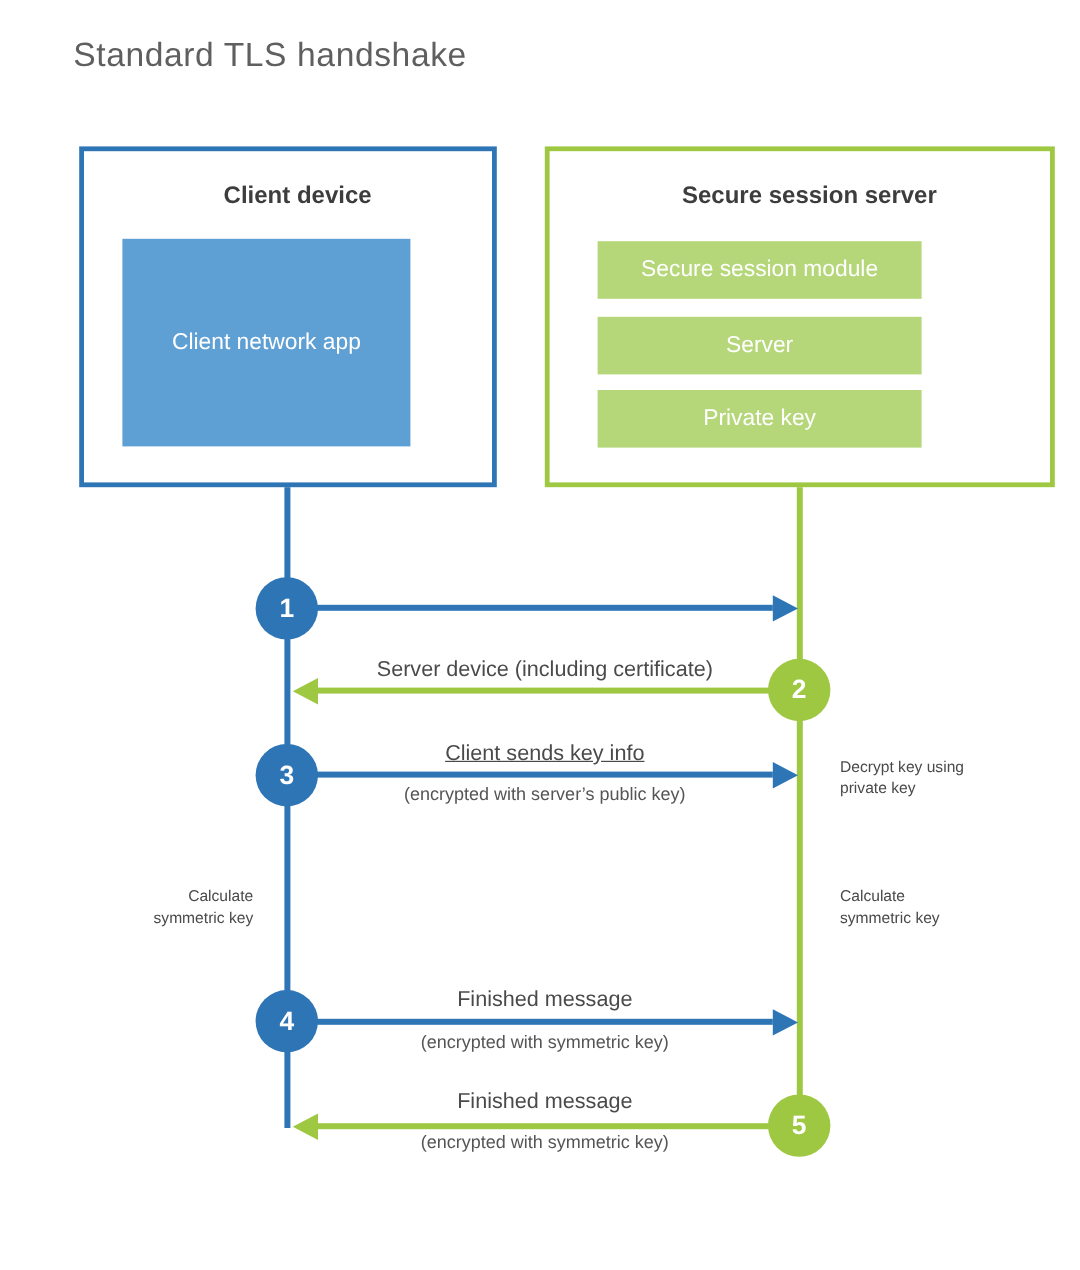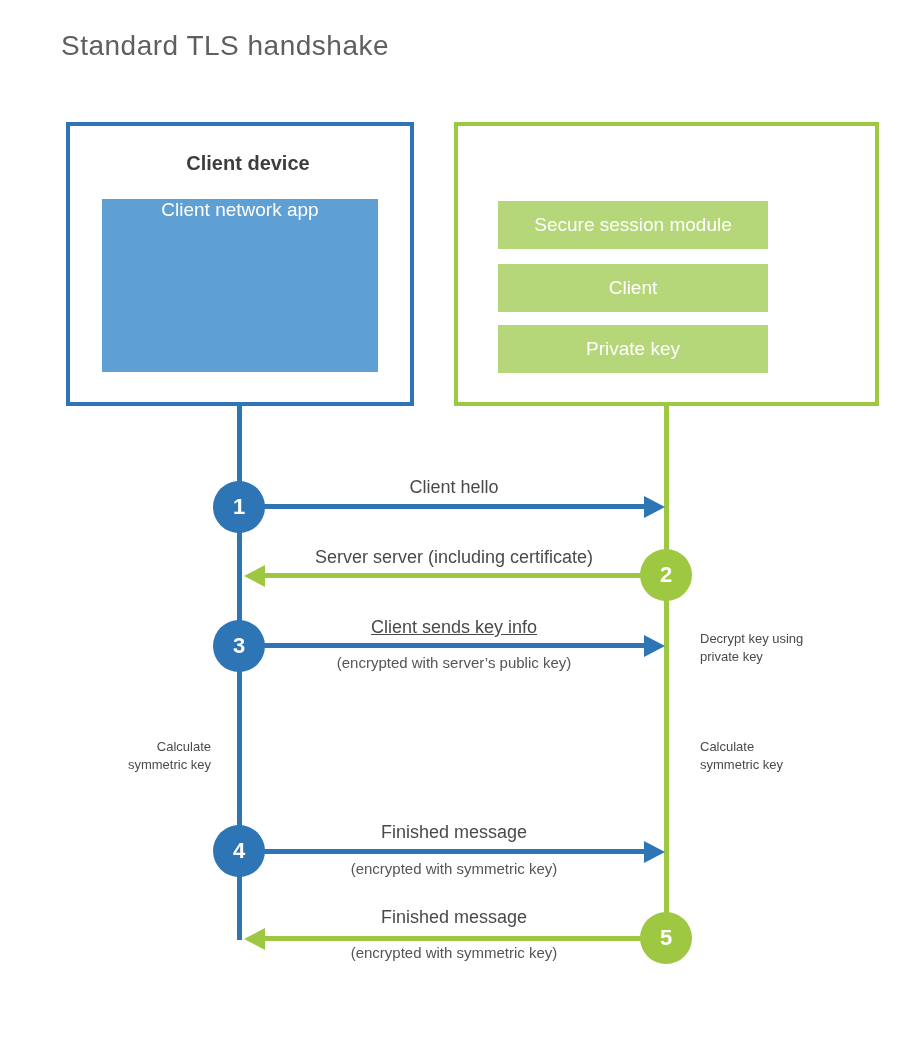--- a/index.html
+++ b/index.html
@@ -13,23 +13,23 @@
   }
   
   .actor-box { position:absolute; top:122px; height:284px; background:#fff; box-sizing:border-box; }
   .actor-box.client { left:42px; width:348px; border:4px solid #2e75b6; }
   .actor-box.server { left:430px; width:425px; border:4px solid #9fc842; }
   .actor-title {
     position:absolute; left:16px; right:0; top:26px; text-align:center;
     font-size:20px; font-weight:bold; color:#3d3d3d;
   }
   .client-app {
-    position:absolute; left:32px; top:73px; width:276px; height:173px;
+    position:absolute; left:32px; top:73px; width:240px; height:173px;
     background:#5e9fd4; color:#ffffff; font-size:19px;
-    display:flex; align-items:flex-start; justify-content:center; text-align:center;
+    display:flex; align-items:center; justify-content:center; text-align:center;
   }
   .client-app span { display:inline-block; max-width:170px; }
   .module-bar {
     position:absolute; left:40px; width:270px; height:48px;
     background:#b5d77a; color:#ffffff; font-size:19px;
     display:flex; align-items:center; justify-content:center;
   }
   
   .vline { position:absolute; width:5px; top:406px; }
   .vline.blue  { left:213px; height:534px; background:#2e75b6; }
@@ -80,34 +80,34 @@
   <div class="diagram-title">Standard TLS handshake</div>
 
   <div class="actor-box client">
     <div class="actor-title">Client device</div>
     <div class="client-app">
       <span>Client network app</span>
     </div>
   </div>
 
   <div class="actor-box server">
+    <div class="actor-title">Secure session server</div>
     <div class="module-bar" style="top:75px;">Secure session module</div>
-    <div class="module-bar" style="top:138px;">Client</div>
+    <div class="module-bar" style="top:138px;">Server</div>
     <div class="module-bar" style="top:199px;">Private key</div>
   </div>
 
   <div class="vline blue"></div>
   <div class="vline green"></div>
 
-  <div class="msg-label" style="top:477px;">Client hello</div>
   <div class="hbar blue" style="left:240px; width:380px; top:504px;"></div>
   <div class="head-right" style="left:620px; top:496px;"></div>
   <div class="badge blue" style="top:481px;">1</div>
 
-  <div class="msg-label" style="top:547px;">Server server (including certificate)</div>
+  <div class="msg-label" style="top:547px;">Server device (including certificate)</div>
   <div class="hbar green" style="left:241px; width:376px; top:573px;"></div>
   <div class="head-left" style="left:220px; top:565px;"></div>
   <div class="badge green" style="top:549px;">2</div>
 
   <div class="msg-label" style="top:617px;text-decoration:underline;">Client sends key info</div>
   <div class="hbar blue" style="left:240px; width:380px; top:643px;"></div>
   <div class="head-right" style="left:620px; top:635px;"></div>
   <div class="badge blue" style="top:620px;">3</div>
   <div class="msg-sub" style="top:654px;">(encrypted with server’s public key)</div>
   <div class="note" style="left:676px; top:630px;">Decrypt key using

